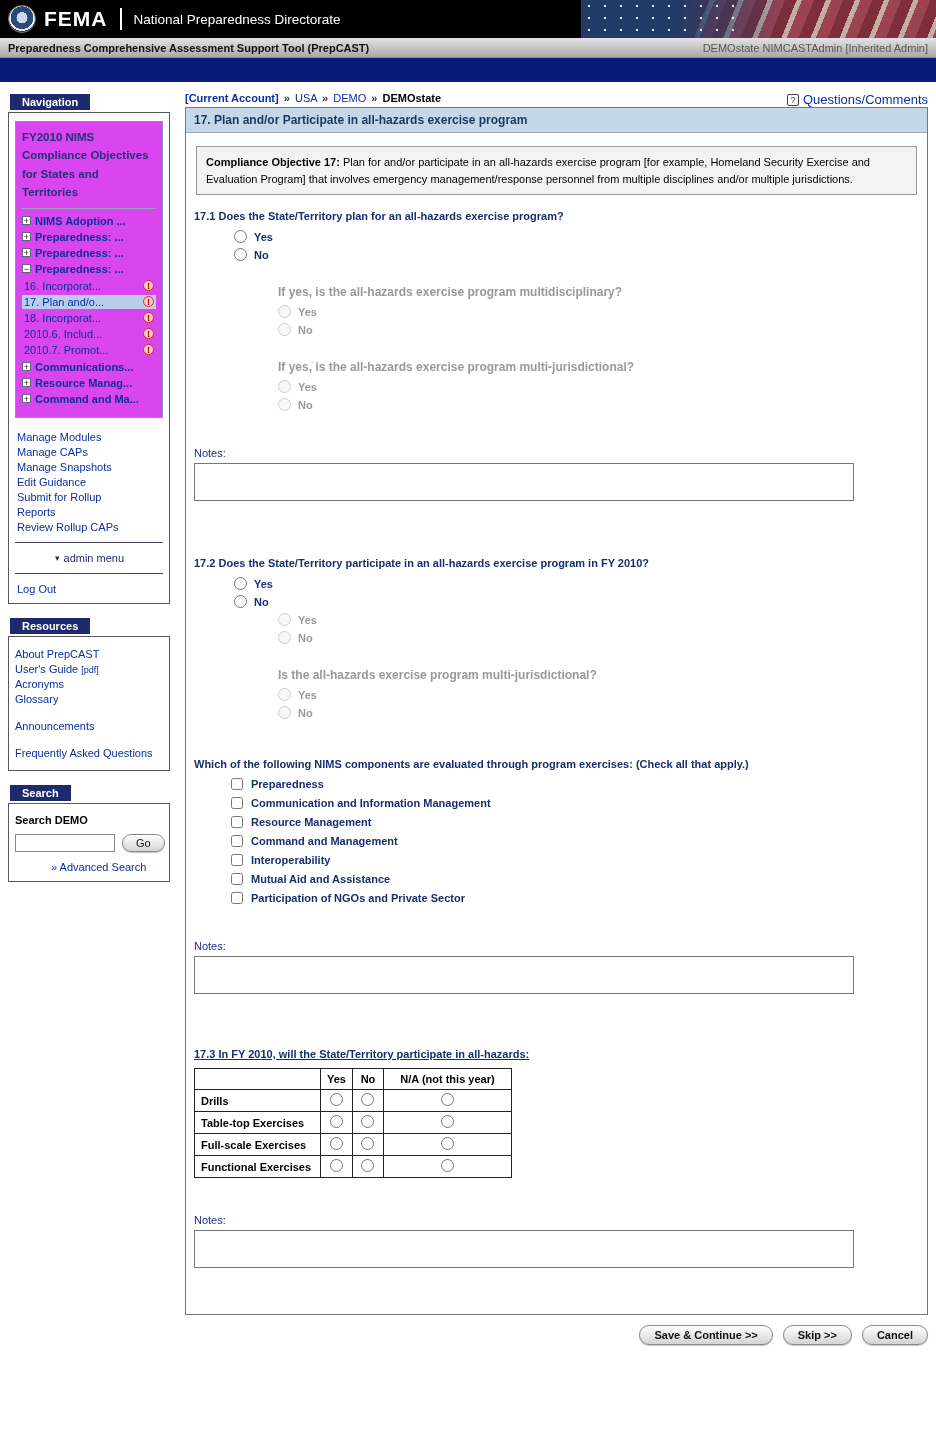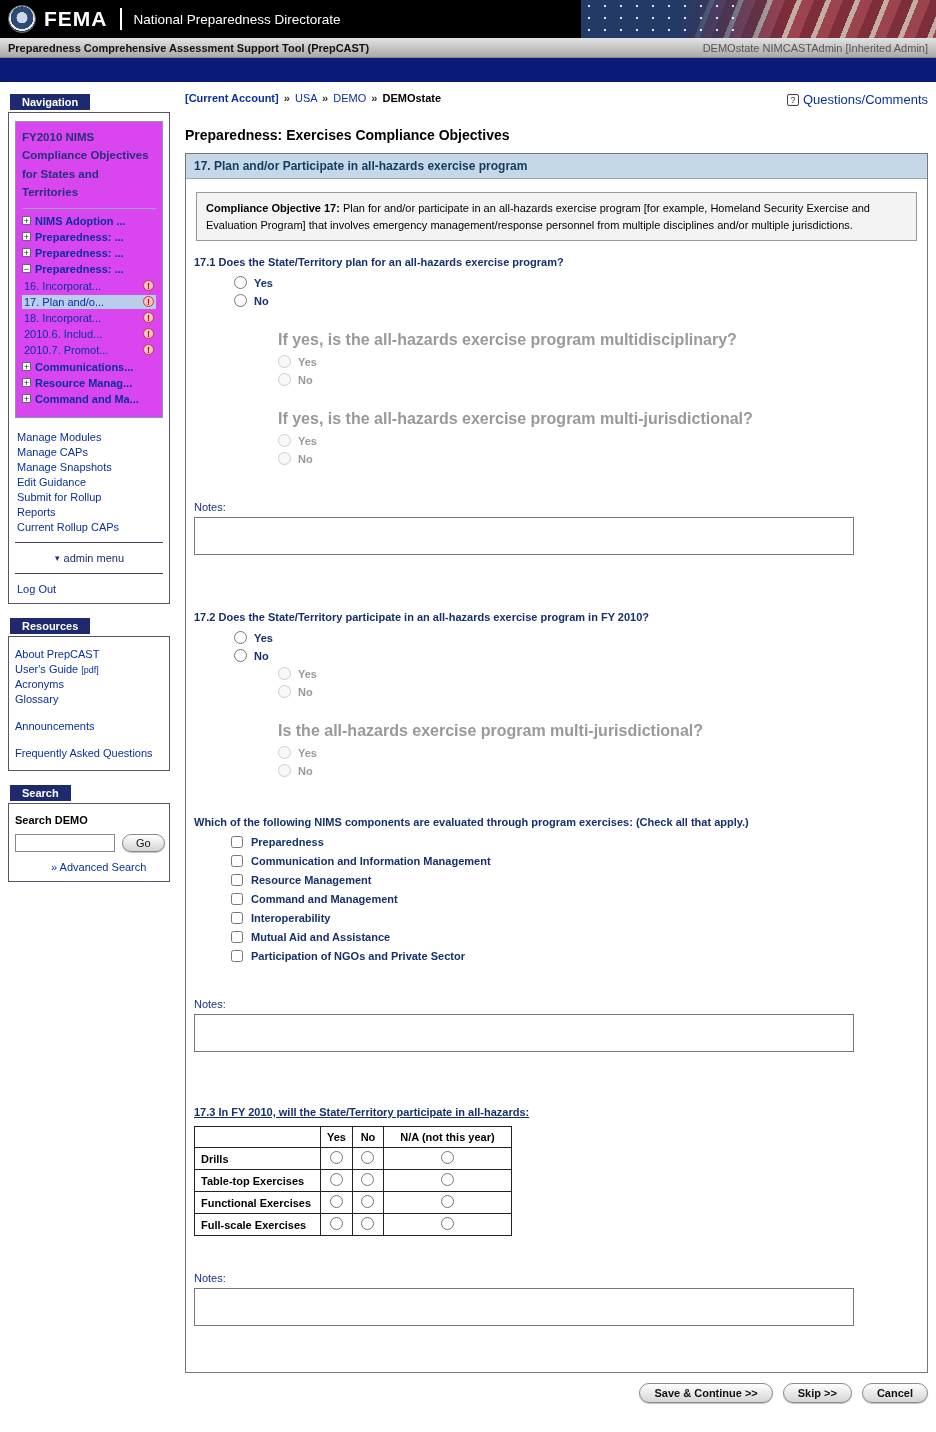--- a/index.html
+++ b/index.html
@@ -90,21 +90,21 @@
   .section-header { background:#c4d8e8; padding:5px 8px; font-size:12px; font-weight:bold;
     color:#143a5e; border-bottom:1px solid #98a6b8; }
   .objective { margin:13px 10px; border:1px solid #999; background:#f3f3f3; padding:7px 9px;
     font-size:11px; line-height:1.5; color:#000; }
   .objective b { font-weight:bold; }
   .question { font-size:11px; font-weight:bold; color:#16306e; margin:15px 0 8px 8px; }
   .radio-row { margin:5px 0 5px 48px; display:flex; align-items:center; gap:7px; }
   .radio-row label { font-size:11px; font-weight:bold; color:#16306e; }
   input[type=radio] { width:13px; height:13px; margin:0; }
   input[type=checkbox] { width:12px; height:12px; margin:0; }
-  .subq { color:#999; font-weight:bold; font-size:16px; margin:24px 0 6px 60px;padding-left:32px; }
+  .subq { color:#999; font-weight:bold; font-size:12px; margin:24px 0 6px 60px;padding-left:32px; }
   .sub-radio { margin-left:92px; }
   .sub-radio label { color:#999; }
   .notes-label { color:#1c2f8e; font-size:11px; margin:36px 0 4px 8px; }
   .notes-area { display:block; margin-left:8px; width:660px; height:38px; border:1px solid #777;
     resize:none; font-family:"Liberation Sans",sans-serif; font-size:12px; }
   .q2-start { margin-top:56px; }
   .checklist-q { margin-top:39px; }
   .check-row { margin:7px 0 7px 45px; display:flex; align-items:center; gap:8px; }
   .check-row label { font-size:11px; font-weight:bold; color:#16306e; }
   .q3-title { margin-top:54px; text-decoration:underline; }
@@ -200,21 +200,21 @@
         </div>
       </div>
 
       <div class="side-links">
         <a>Manage Modules</a>
         <a>Manage CAPs</a>
         <a>Manage Snapshots</a>
         <a>Edit Guidance</a>
         <a>Submit for Rollup</a>
         <a>Reports</a>
-        <a>Current Rollup CAPs</a>
+        <a>Review Rollup CAPs</a>
       </div>
 
       <hr class="side-sep">
       <div class="admin-row">
         <span class="admin-arrow">▾</span>
         <a style="color:#1d2b6e;">admin menu</a>
       </div>
       <hr class="side-sep">
       <a class="logout-link">Log Out</a>
     </div>
@@ -254,21 +254,20 @@
         <a>DEMO</a>
         <span class="sep">»</span>
         <span class="cur">DEMOstate</span>
       </div>
       <div class="helpbox">
         <span class="help-icon">?</span>
         <a class="help-link">Questions/Comments</a>
       </div>
     </div>
 
-    <div class="page-title">Preparedness: Exercises Compliance Objectives</div>
 
     <div class="formbox">
       <div class="section-header">17. Plan and/or Participate in all-hazards exercise program</div>
 
       <div class="objective">
         <b>Compliance Objective 17:</b>
         <span>Plan for and/or participate in an all-hazards exercise program [for example, Homeland Security Exercise and Evaluation Program] that involves emergency management/response personnel from multiple disciplines and/or multiple jurisdictions.</span>
       </div>
 
       <div class="question">17.1 Does the State/Territory plan for an all-hazards exercise program?</div>
@@ -381,31 +380,31 @@
           <td class="c-yn"><input type="radio" name="t0" style=""></td>
           <td class="c-na"><input type="radio" name="t0" style=""></td>
         </tr>
         <tr>
           <td class="rowlabel">Table-top Exercises</td>
           <td class="c-yn"><input type="radio" name="t1" style=""></td>
           <td class="c-yn"><input type="radio" name="t1" style=""></td>
           <td class="c-na"><input type="radio" name="t1" style=""></td>
         </tr>
         <tr>
+          <td class="rowlabel">Full-scale Exercises</td>
+          <td class="c-yn"><input type="radio" name="t3" style=""></td>
+          <td class="c-yn"><input type="radio" name="t3" style=""></td>
+          <td class="c-na"><input type="radio" name="t3" style=""></td>
+        </tr>
+        <tr>
           <td class="rowlabel">Functional Exercises</td>
           <td class="c-yn"><input type="radio" name="t2" style=""></td>
           <td class="c-yn"><input type="radio" name="t2" style=""></td>
           <td class="c-na"><input type="radio" name="t2" style=""></td>
         </tr>
-        <tr>
-          <td class="rowlabel">Full-scale Exercises</td>
-          <td class="c-yn"><input type="radio" name="t3" style=""></td>
-          <td class="c-yn"><input type="radio" name="t3" style=""></td>
-          <td class="c-na"><input type="radio" name="t3" style=""></td>
-        </tr>
       </tbody>
         </table>
 
       <div class="notes-label">Notes:</div>
       <textarea class="notes-area" style=""></textarea>
     </div>
 
     <div class="btnrow">
       <button class="pill">Save &amp; Continue &gt;&gt;</button>
       <button class="pill">Skip &gt;&gt;</button>

